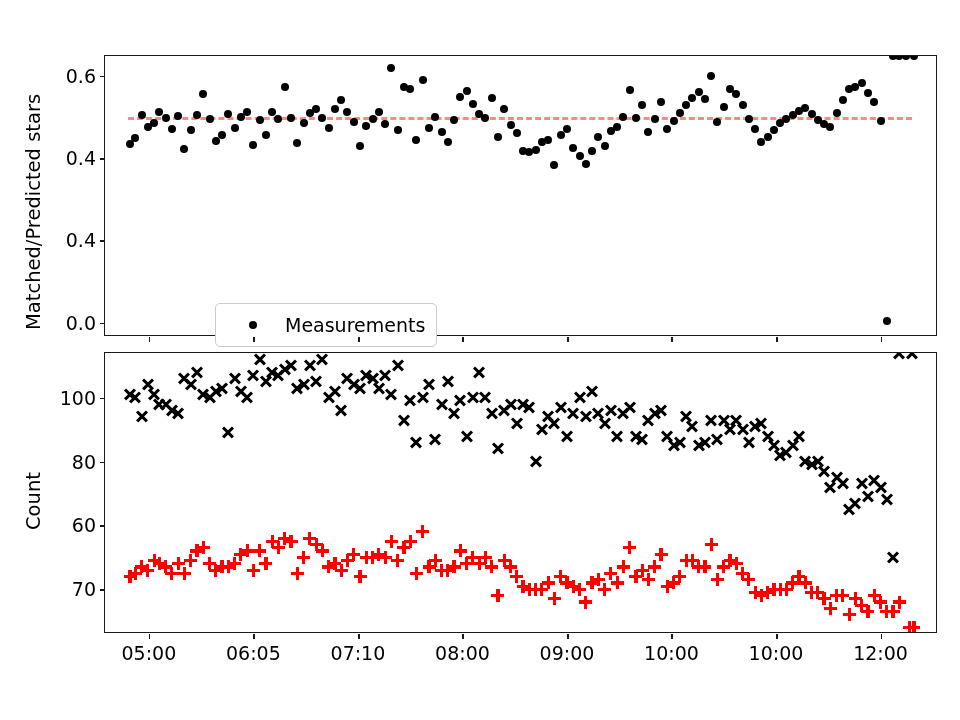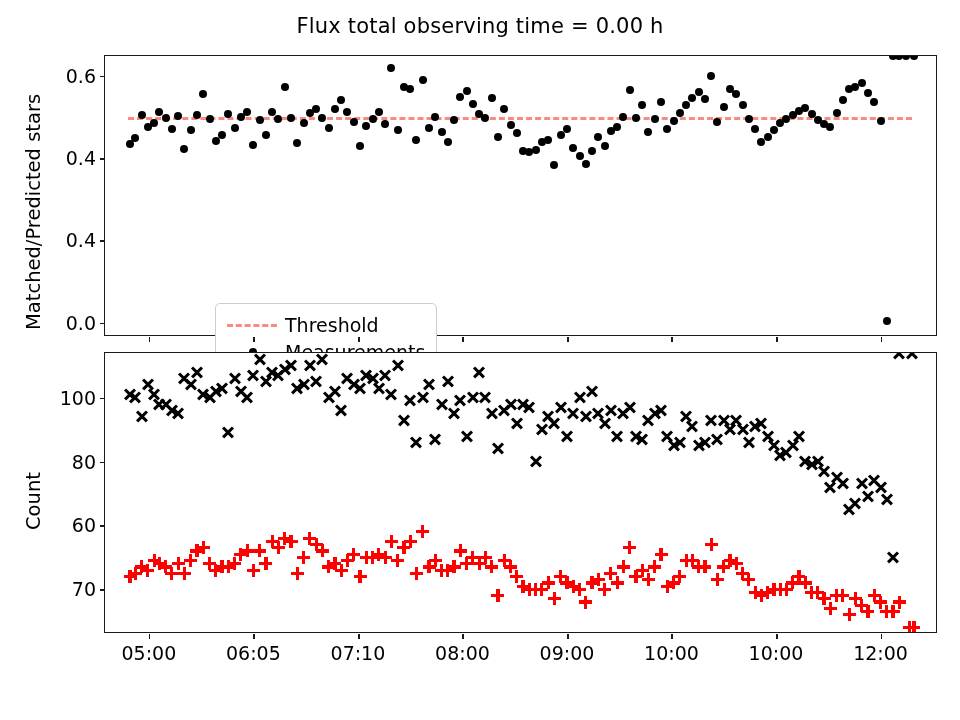--- a/index.html
+++ b/index.html
@@ -48,21 +48,20 @@
   .lgtxt{font-size:19px;white-space:nowrap;padding-left:4px;}
   .lgline{position:absolute;left:2px;top:9px;width:50px;border-top:3.4px dashed #fa8a80;}
   .lgdot{position:absolute;left:24px;top:6px;width:8px;height:8px;border-radius:50%;background:#000;}
   #legend-top{left:110px;top:247px;}
 </style>
 </head>
 <body>
 
 <div id="fig">
 
-  <div class="title">Flux total observing time = 0.00 h</div>
 
   <div class="ylabel" id="ylab-top">Matched/Predicted stars</div>
   <div class="ylabel" id="ylab-bot">Count</div>
 
   <div class="axes" id="ax-top">
     <div class="plotarea" id="plot-top">
         <div class="thresh" style="left: 22.9937px; width: 783.877px; top: 60.8902px;"></div>
         <div class="pt" style="left: 25.0841px; top: 87.6325px;"></div>
         <div class="pt" style="left: 30.3099px; top: 82.284px;"></div>
         <div class="pt" style="left: 36.5809px; top: 58.8331px;"></div>
@@ -186,26 +185,20 @@
         <div class="pt" style="left: 775.516px; top: 65.4158px;"></div>
         <div class="pt" style="left: 781.787px; top: 264.955px;"></div>
         <div class="pt" style="left: 788.058px;"></div>
         <div class="pt" style="left: 794.329px;"></div>
         <div class="pt" style="left: 800.6px;"></div>
         <div class="pt" style="left: 808.961px;"></div>
       </div>
     <div class="legend" id="legend-top">
       <div class="lgrow">
         <span class="lgkey">
-            <i class="lgline"></i>
-          </span>
-        <span class="lgtxt">Threshold</span>
-      </div>
-      <div class="lgrow">
-        <span class="lgkey">
             <i class="lgdot"></i>
           </span>
         <span class="lgtxt">Measurements</span>
       </div>
     </div>
   <div class="ytick" style="top: 266.6px;"></div>
       <div class="ytlabel" style="top: 266.6px;">0.0</div>
       <div class="ytick" style="top: 184.316px;"></div>
       <div class="ytlabel" style="top: 184.316px;">0.4</div>
       <div class="ytick" style="top: 102.032px;"></div>

